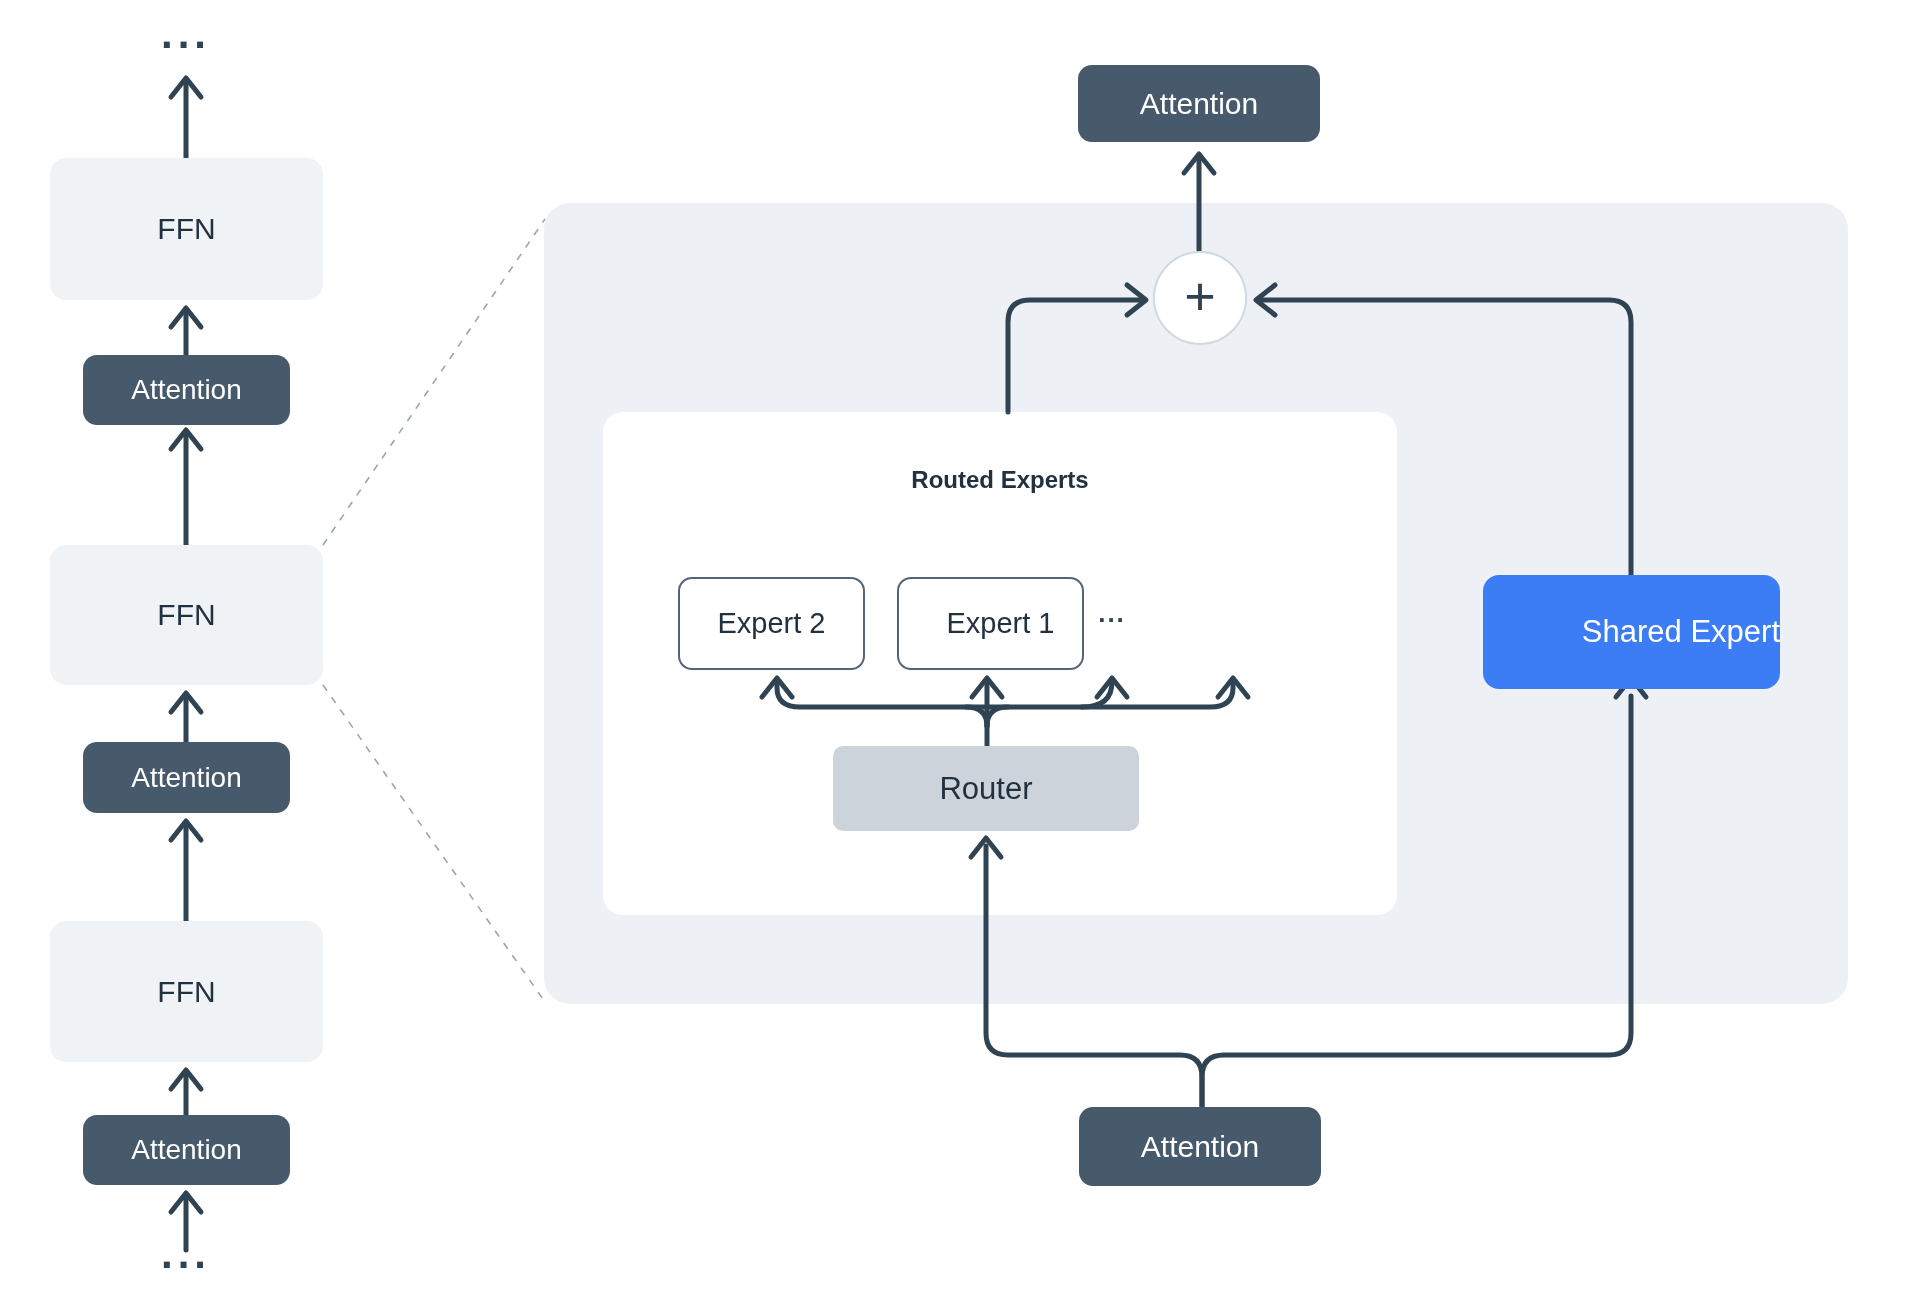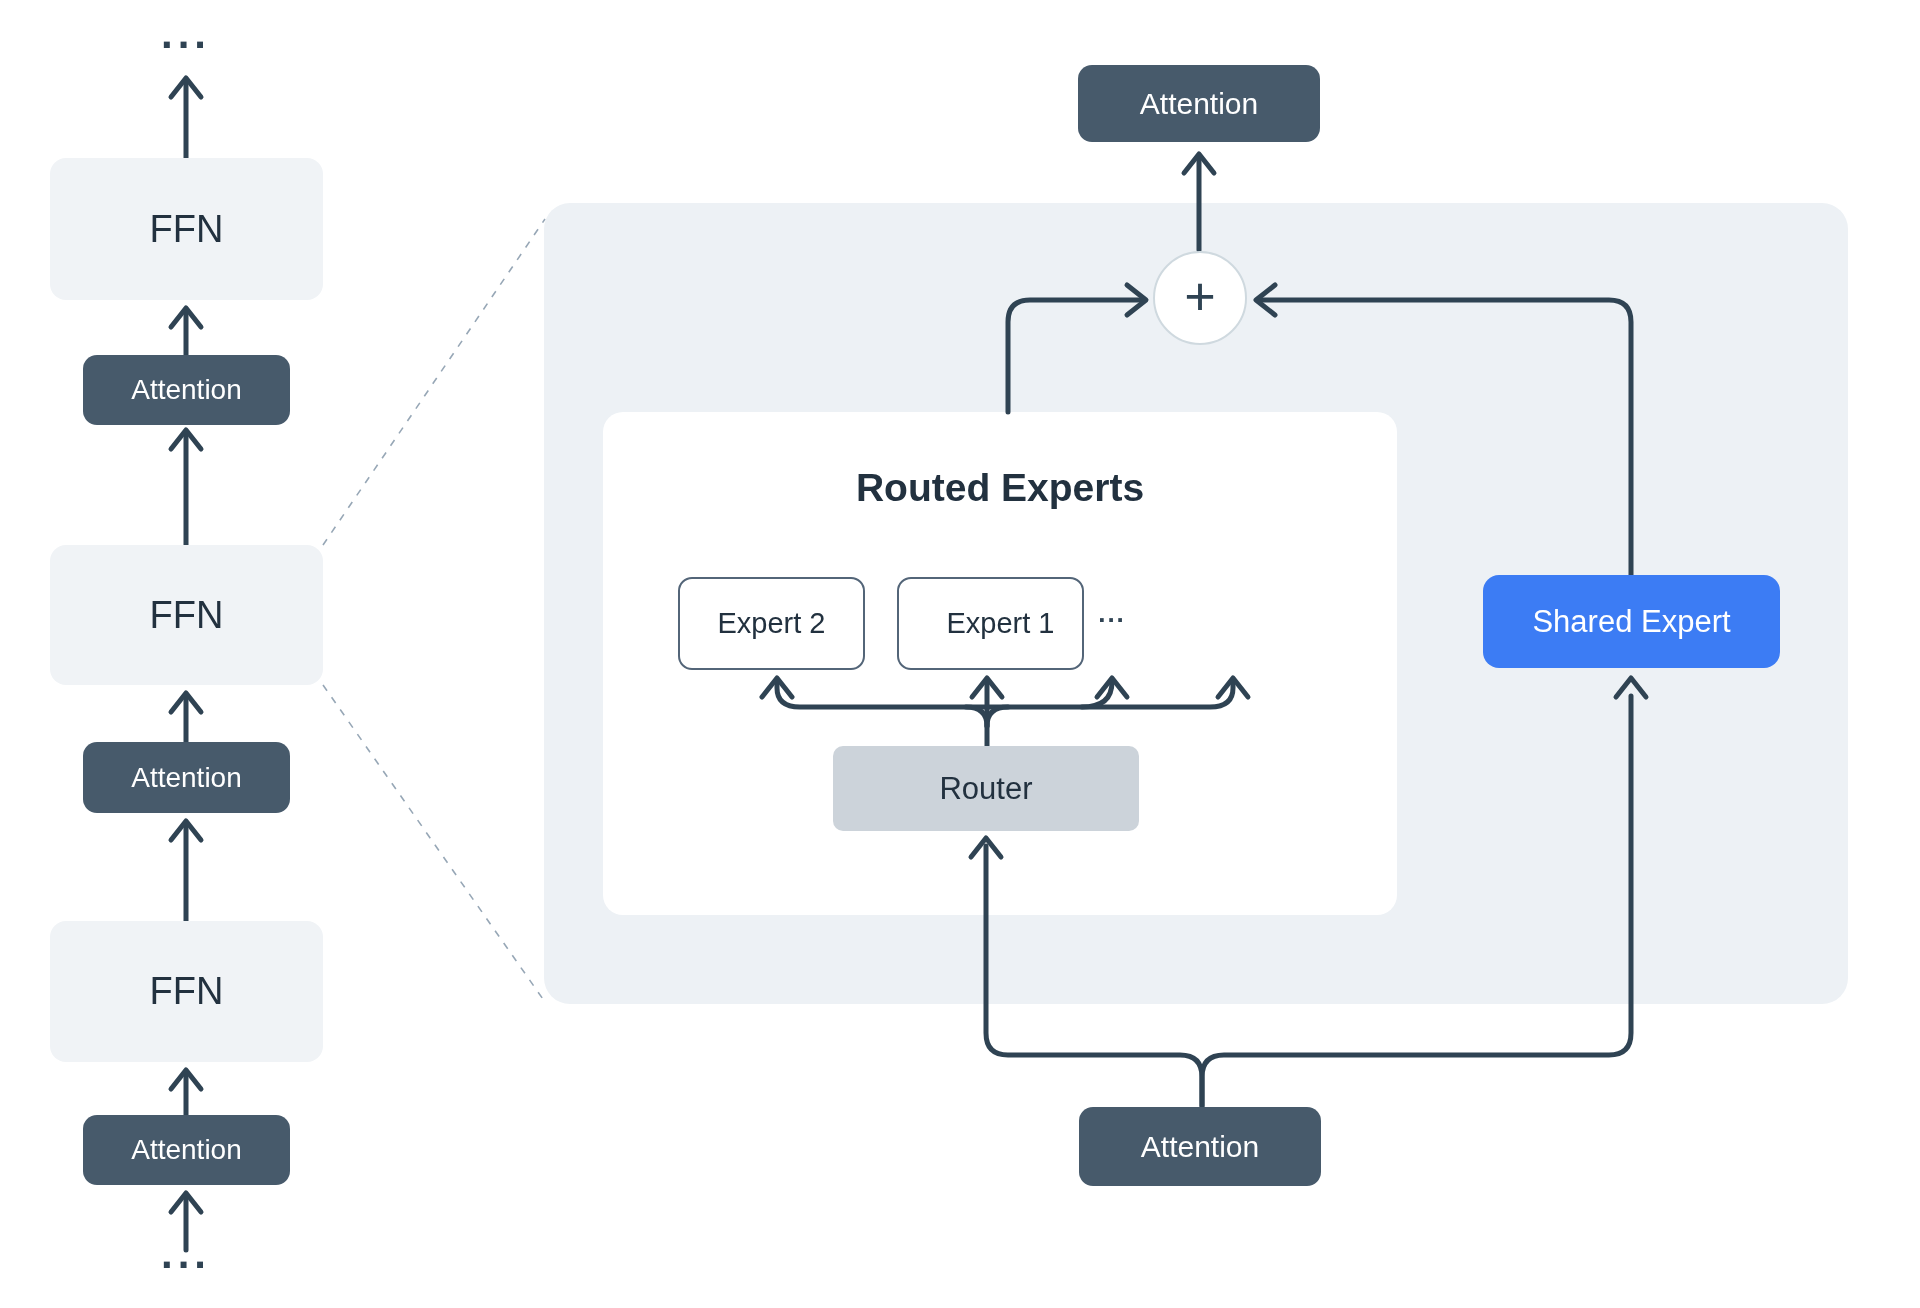--- a/index.html
+++ b/index.html
@@ -8,27 +8,27 @@
     --accent-blue:#3c7cf4; --line:#2f4353; --text-dark:#22313f; --text-light:#ffffff;
     --expert-border:#536578; --circle-border:#cfd9df; --dashed-line:#97a7b6;
   }
   html,body{margin:0;padding:0;background:var(--canvas);}
   .stage{
     position:relative;width:1920px;height:1308px;background:var(--canvas);
     font-family:"Liberation Sans", sans-serif;overflow:hidden;
   }
   .abs{position:absolute;box-sizing:border-box;}
   .box{display:flex;align-items:center;justify-content:center;}
-  .ffn{background:var(--block-light);border-radius:16px;color:var(--text-dark);font-size:38px;}
+  .ffn{background:var(--block-light);border-radius:16px;color:var(--text-dark);font-size:30px;}
   .att{background:var(--block-dark);border-radius:14px;color:var(--text-light);font-size:28px;}
   .att-big{font-size:30px;}
   .panel{background:var(--panel);border-radius:26px;z-index:1;}
   .card{background:var(--card);border-radius:20px;z-index:2;}
   .moe-title{color:var(--text-dark);font-size:34px;font-weight:600;z-index:3;}
-  .routed-title{color:var(--text-dark);font-size:39px;font-weight:600;text-align:center;z-index:3;}
+  .routed-title{color:var(--text-dark);font-size:24px;font-weight:600;text-align:center;z-index:3;}
   .expert{background:var(--card);border:2.5px solid var(--expert-border);border-radius:14px;
           color:var(--text-dark);font-size:29px;z-index:4;}
   .router{background:var(--router-fill);border-radius:10px;color:var(--text-dark);font-size:31px;z-index:4;}
   .shared{background:var(--accent-blue);border-radius:16px;color:var(--text-light);font-size:31px;z-index:4;}
   .sum{background:var(--card);border:2.5px solid var(--circle-border);border-radius:50%;
        color:var(--line);font-size:54px;font-weight:400;z-index:4;padding-bottom:4px;}
   .ellipsis{color:var(--line);font-size:42px;font-weight:700;letter-spacing:5px;
             text-align:center;z-index:3;}
   .expert-dots{color:var(--line);font-size:26px;font-weight:700;letter-spacing:2px;
                text-align:center;z-index:4;line-height:46px;}
@@ -167,21 +167,21 @@
     <span>Expert 1</span>
   </div>
 
   <div class="abs expert-dots" style="left:1084px;top:590px;width:56px;height:46px;">...</div>
 
 
   <div class="abs box router" style="left:833px;top:746px;width:306px;height:85px;">
     <span>Router</span>
   </div>
 
-  <div class="abs box shared" style="left:1483px;top:575px;width:297px;height:93px;">
+  <div class="abs box shared" style="left:1483px;top:575px;width:297px;height:114px;justify-content:flex-end;">
     <span>Shared Expert</span>
   </div>
 
   <div class="abs box att att-big hi" style="left:1079px;top:1107px;width:242px;height:79px;">
     <span>Attention</span>
   </div>
 
 </div>
 
 </body></html>

